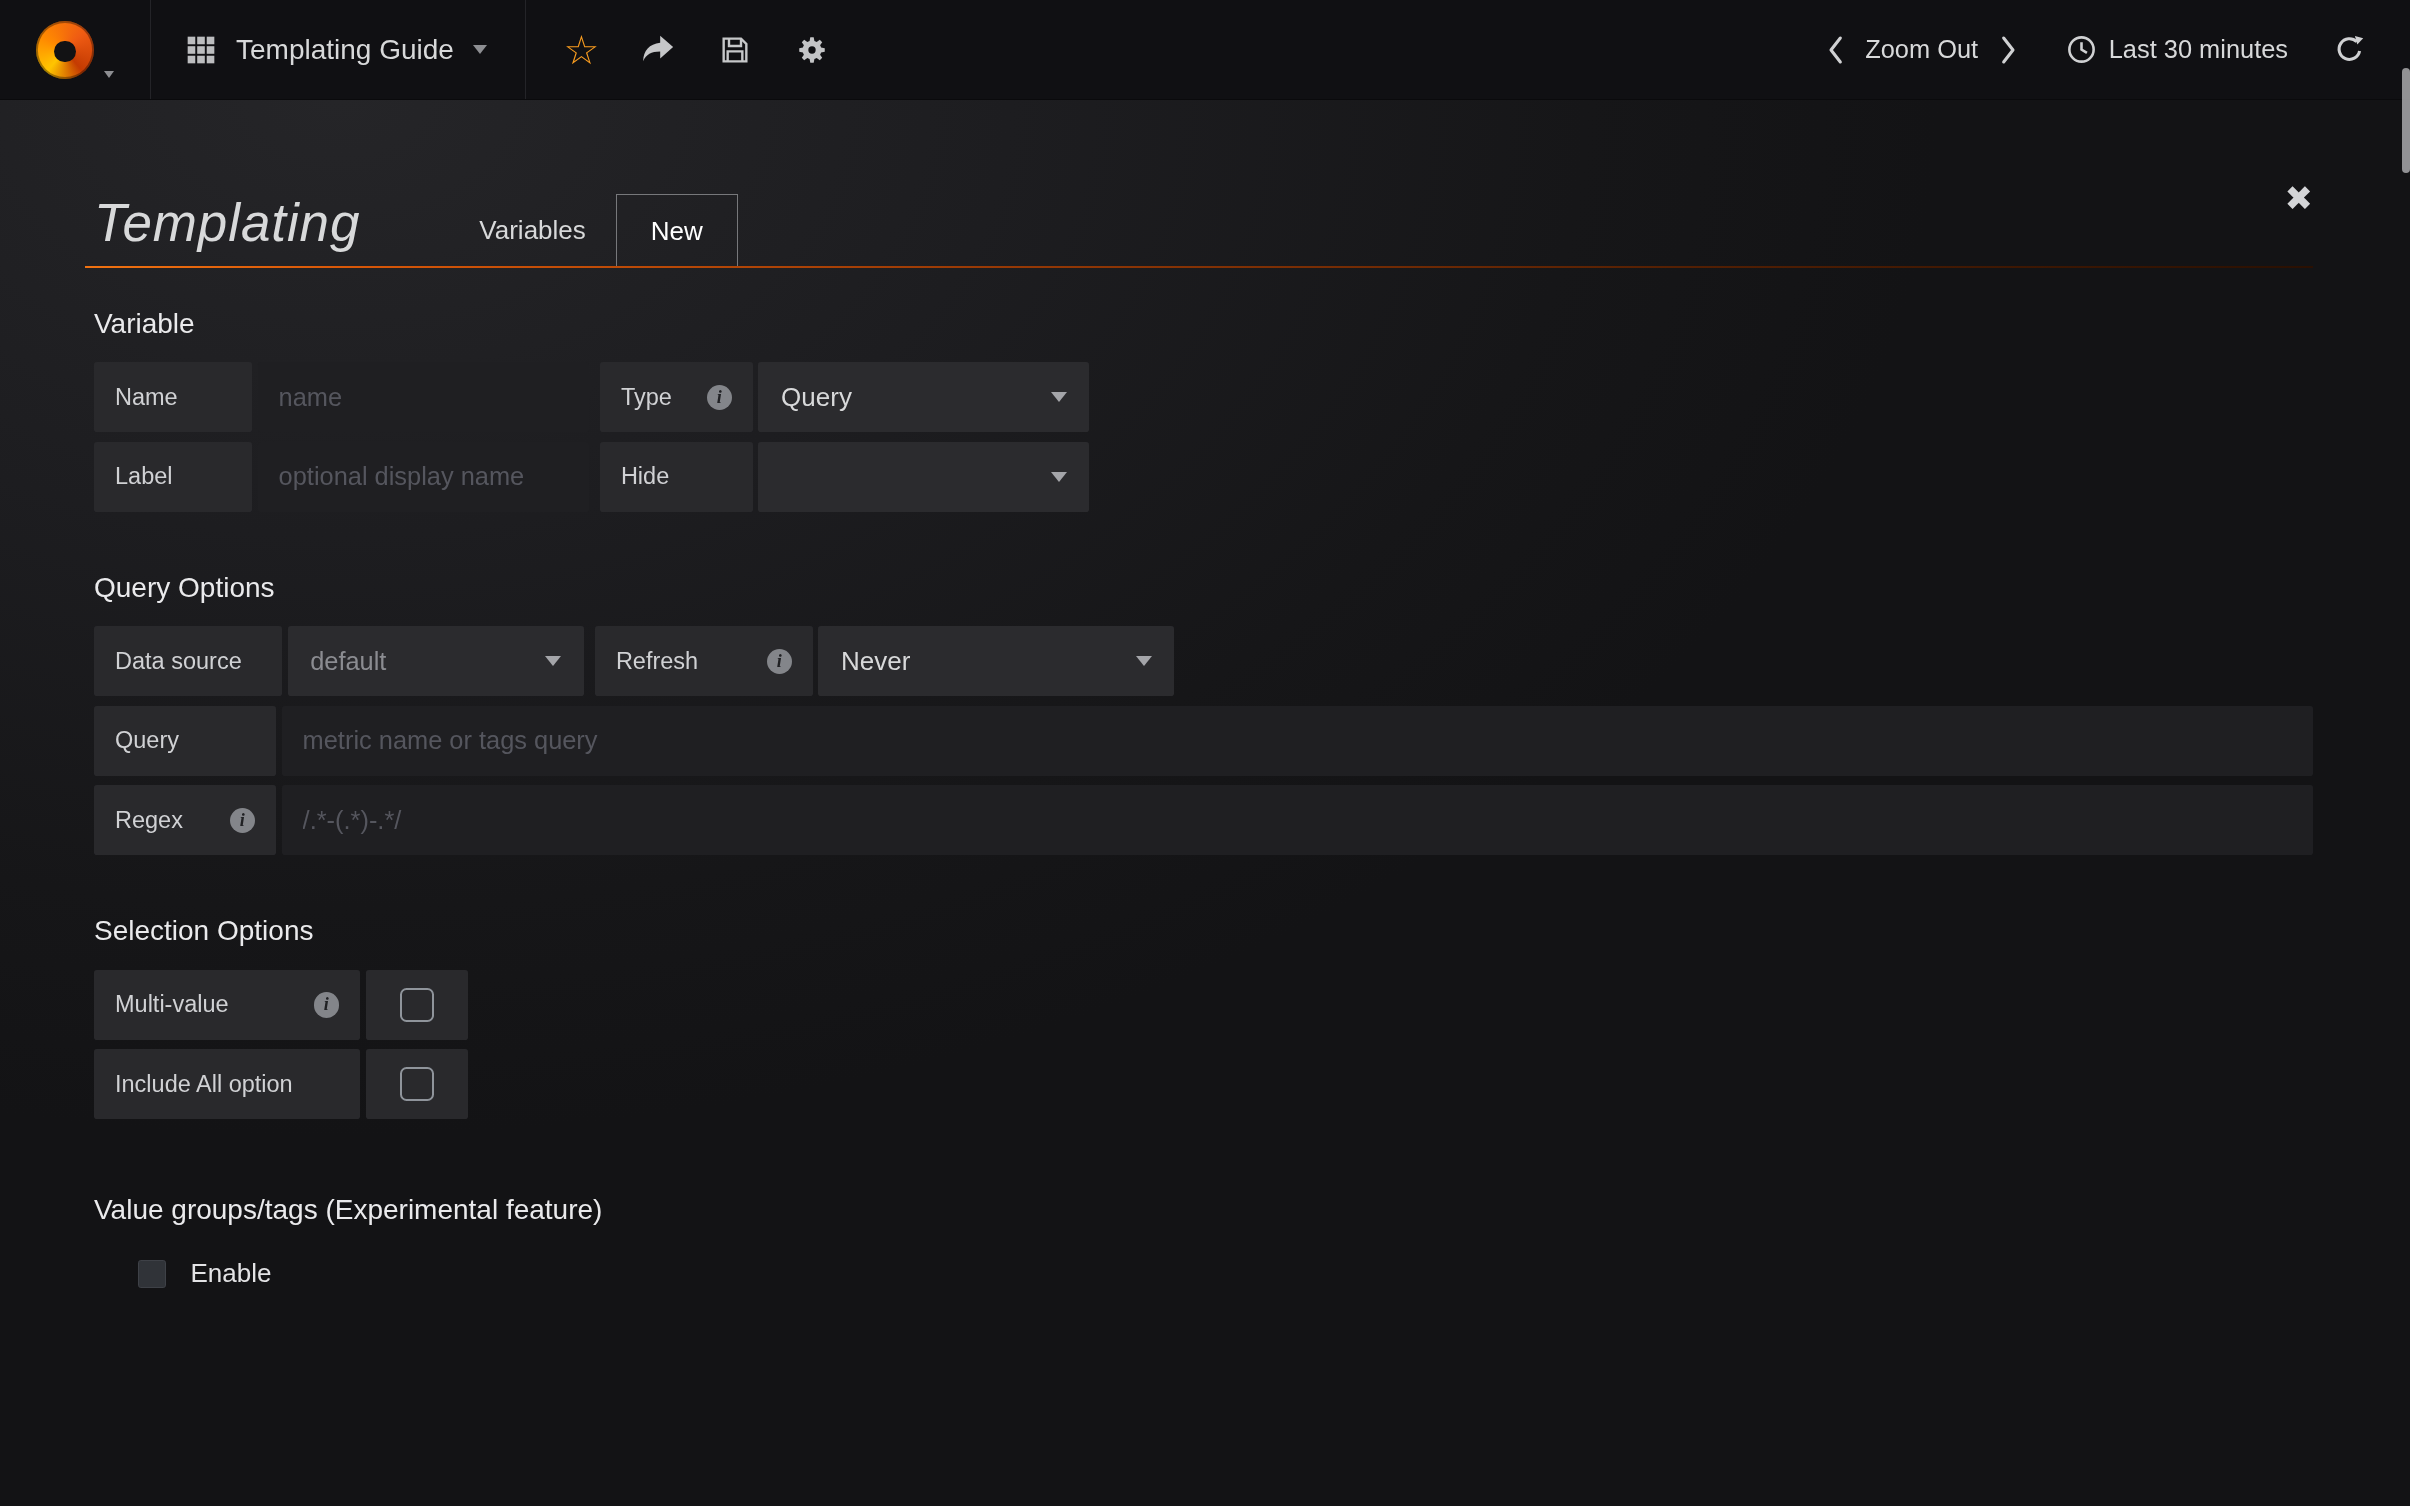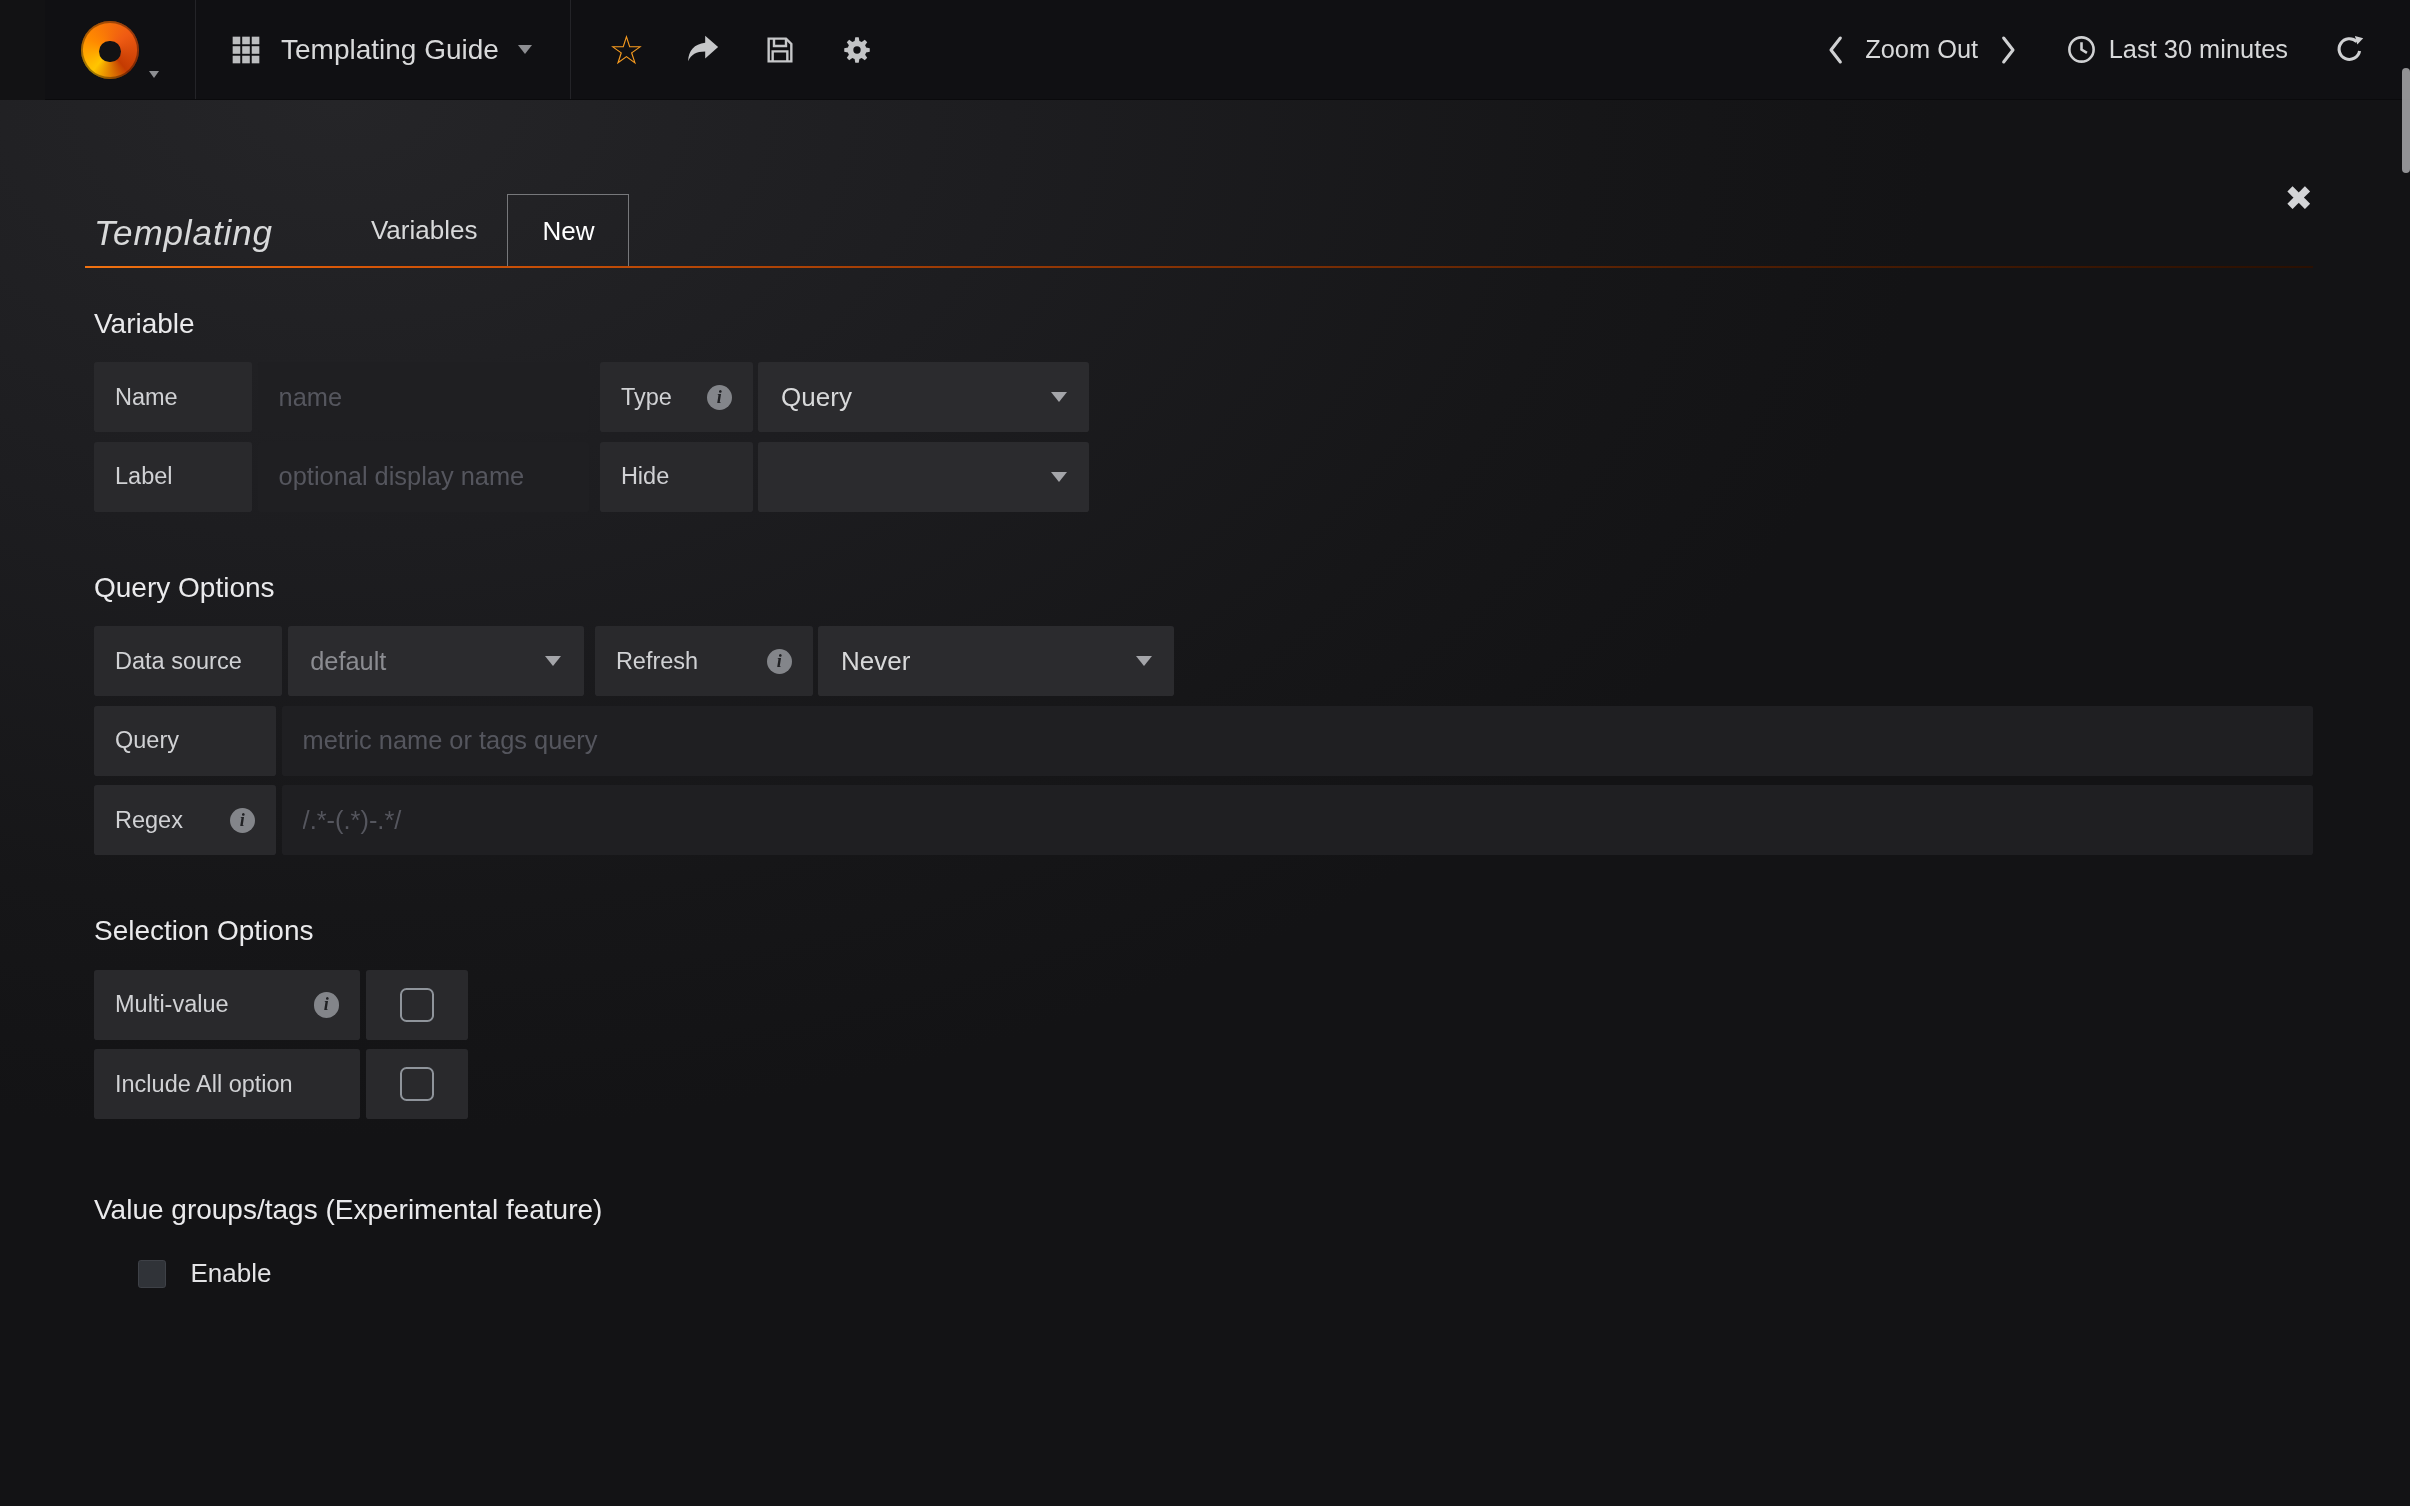--- a/index.html
+++ b/index.html
@@ -9,21 +9,20 @@
     background:#121214;
     font-family:"Liberation Sans","DejaVu Sans",sans-serif;
     color:#d8d9da;
   }
   .app { width:2411px; height:1507px; position:relative; overflow:hidden; }
 
   
   .navbar {
     height:100px; background:#101013; display:flex; align-items:stretch;
     border-bottom:0.9px solid #0a0a0c;
-    margin-left:45px;
   }
   .nav-logo-wrap {
     width:151px; display:flex; align-items:center; justify-content:center; gap:9.4px;
     border-right:0.9px solid #242428; cursor:pointer;
   }
   .grafana-logo {
     width:58px; height:58px; border-radius:50%; position:relative;
     background:#f05a28;
     background:conic-gradient(from 220deg,#ffc500,#ff8a00 22%,#ef5b13 52%,#c43b02 78%,#ffc500);
     box-shadow:inset 0 0 0 1.9px rgba(0,0,0,.35);
@@ -56,21 +55,21 @@
   .time-text { font-size:25.4px; color:#d8d9da; }
   .refresh-btn { background:none; border:none; margin-left:40px; cursor:pointer; display:flex; align-items:center; }
 
   
   .content {
     height:1407px;
     padding:53px 98px 0 94px;
     background:radial-gradient(1601px 1036px at 14% 0%, #252528 0%, #1d1d20 42%, #161618 78%, #131315 100%);
   }
   .page-header { height:113px; display:flex; align-items:flex-end; position:relative; }
-  .page-title { font-size:35px; font-style:italic; font-weight:400; color:#d8d9da; margin:0 68px 13px 0; letter-spacing:0.9px; }
+  .page-title { font-size:53px; font-style:italic; font-weight:400; color:#d8d9da; margin:0 89px 13px 0; letter-spacing:0.9px; }
   .tabs { display:flex; align-items:flex-end; }
   .tab { font-size:26px; color:#d8d9da; padding:0 30px; height:72px; line-height:72px; cursor:pointer; }
   .tab.active {
     color:#ffffff; border:0.9px solid #77787b; border-bottom:none;
     padding:0 34px; background:transparent;
   }
   .close-x { position:absolute; right:0; top:28px; font-size:34px; color:#d4d5d7; cursor:pointer; line-height:1; }
   .tab-underline {
     height:1.9px; margin-left:-9.4px;
     background:linear-gradient(90deg,#f07211 0%,#d85708 12%,#9a3a05 40%,#531f03 72%,#2a1002 100%);

